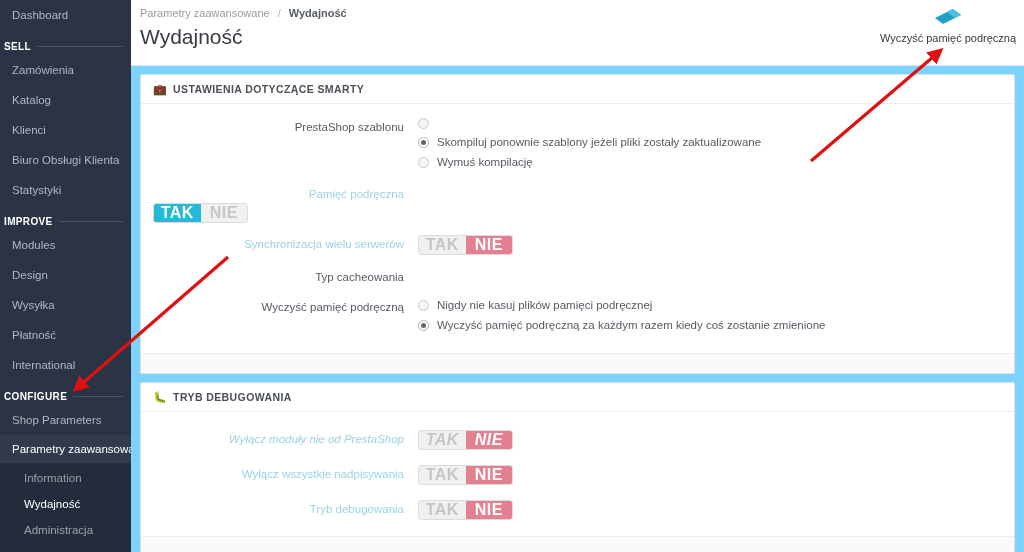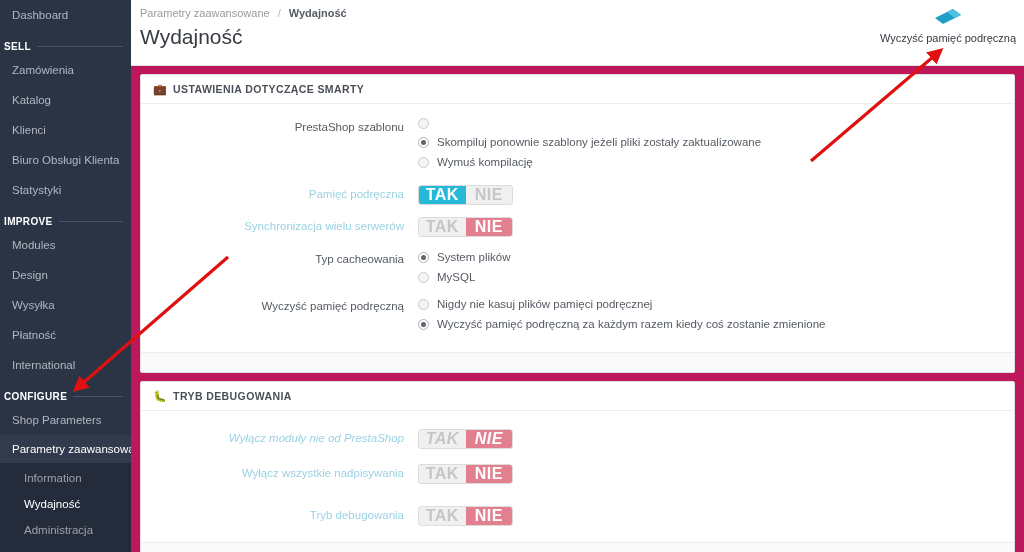--- a/index.html
+++ b/index.html
@@ -68,21 +68,21 @@
     line-height: 14px;
     text-decoration: none;
     white-space: nowrap;
   }
   .sub-link.active { color: #ffffff; }
 
   
   #main {
     position: absolute; left: 131px; top: 0;
     width: 893px; height: 552px;
-    background: #be185d;
+    background: #7dd3fc;
     overflow: hidden;
   }
   #page-header {
     background: #ffffff;
     height: 66px;
     padding: 6px 16px 0 9px;
     position: relative;
     border-bottom: 1px solid #e3e3e3;
   }
   .breadcrumb { font-size: 11px; color: #9a9a9a; line-height: 14px; }
@@ -258,21 +258,21 @@
                 <span class="radio checked"></span>
                 <span class="radio-text">Skompiluj ponownie szablony jeżeli pliki zostały zaktualizowane</span>
               </label>
               <label class="radio-line">
                 <span class="radio"></span>
                 <span class="radio-text">Wymuś kompilację</span>
               </label>
             </div>
           </div>
 
-          <div class="form-row" style="margin-top:16px;">
+          <div class="form-row" style="margin-top:16px;flex-direction:column;">
             <div class="form-label link">Pamięć podręczna</div>
             <div class="form-field">
               <span class="switch">
                 <span class="on-yes">TAK</span>
                 <span>NIE</span>
               </span>
             </div>
           </div>
 
           <div class="form-row" style="margin-top:12px;">
@@ -280,30 +280,20 @@
             <div class="form-field">
               <span class="switch">
                 <span>TAK</span>
                 <span class="on-no">NIE</span>
               </span>
             </div>
           </div>
 
           <div class="form-row" style="margin-top:13px;">
             <div class="form-label plain">Typ cacheowania</div>
-            <div class="form-field">
-              <label class="radio-line">
-                <span class="radio checked"></span>
-                <span class="radio-text">System plików</span>
-              </label>
-              <label class="radio-line">
-                <span class="radio"></span>
-                <span class="radio-text">MySQL</span>
-              </label>
-            </div>
           </div>
 
           <div class="form-row" style="margin-top:13px;">
             <div class="form-label plain">Wyczyść pamięć podręczną</div>
             <div class="form-field">
               <label class="radio-line">
                 <span class="radio"></span>
                 <span class="radio-text">Nigdy nie kasuj plików pamięci podręcznej</span>
               </label>
               <label class="radio-line">
@@ -327,21 +317,21 @@
           <div class="form-row" style="margin-bottom:15px;font-style:italic;">
             <div class="form-label link">Wyłącz moduły nie od PrestaShop</div>
             <div class="form-field">
               <span class="switch">
                 <span>TAK</span>
                 <span class="on-no">NIE</span>
               </span>
             </div>
           </div>
 
-          <div class="form-row" style="margin-bottom:22px;">
+          <div class="form-row" style="margin-bottom:15px;">
             <div class="form-label link">Wyłącz wszystkie nadpisywania</div>
             <div class="form-field">
               <span class="switch">
                 <span>TAK</span>
                 <span class="on-no">NIE</span>
               </span>
             </div>
           </div>
 
           <div class="form-row" style="margin-bottom:6px;">

